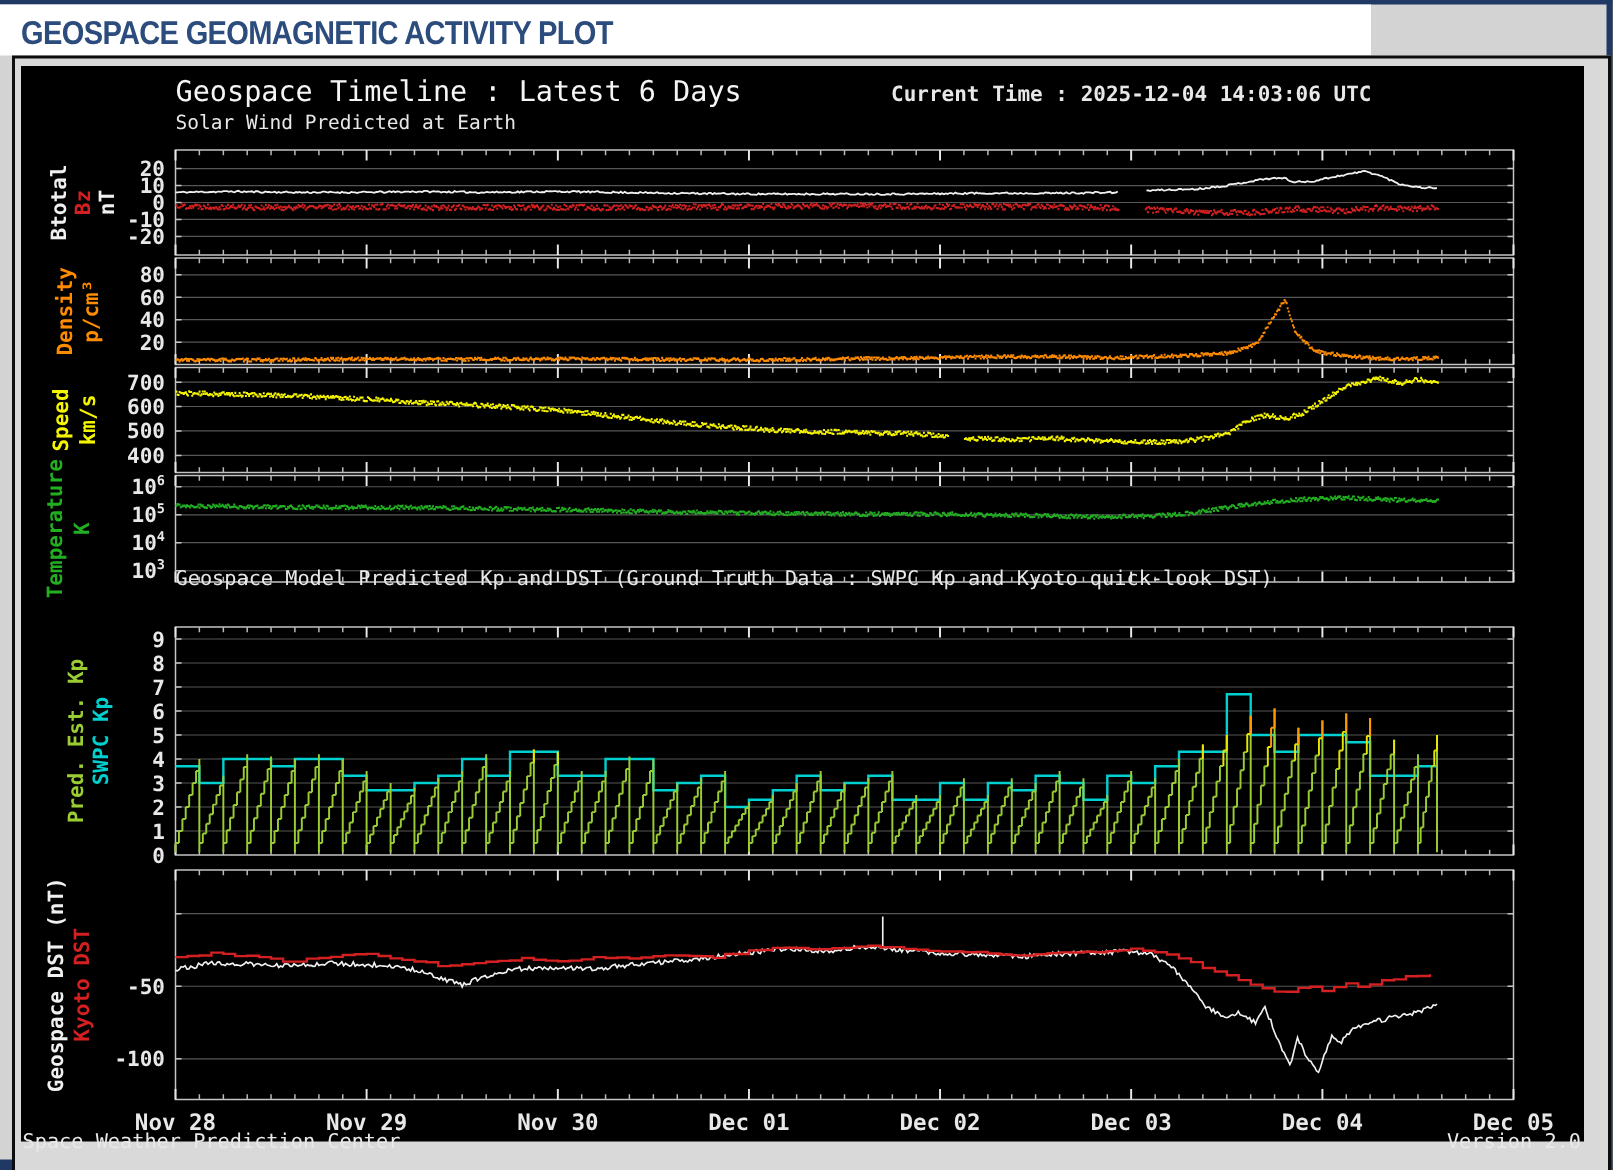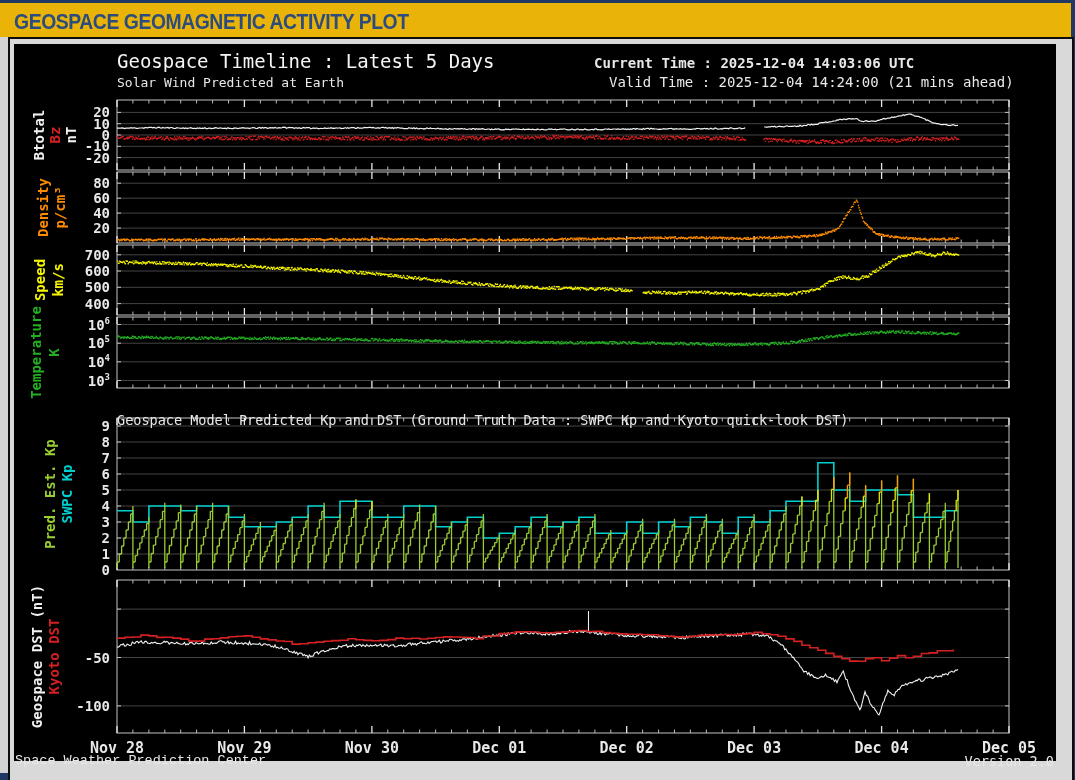--- a/index.html
+++ b/index.html
@@ -6,21 +6,21 @@
   body{
     width:1075px;height:780px;overflow:hidden;position:relative;
     background:#d3d3d3;
     font-family:"DejaVu Sans Mono", monospace;
   }
   .strip{position:absolute;background:#1f3864;}
   #top-strip{left:0;top:0;width:1075px;height:3px;}
   #bottom-strip{left:0;top:773px;width:1075px;height:7px;}
   #right-strip{left:1071px;top:0;width:4px;height:780px;}
   .header{
-    position:absolute;left:0;top:3px;width:1071px;height:34px;background:#eab308;
+    position:absolute;left:0;top:3px;width:914px;height:34px;background:#ffffff;
   }
   .header h1{
     margin:0;padding:6px 0 0 16px;
     font-family:"Liberation Sans", sans-serif;
     font-weight:bold;font-size:22px;color:#2b4c7c;
     letter-spacing:-0.5px;transform:scaleX(0.88);transform-origin:left center;
     white-space:nowrap;
   }
   .plot-frame{
     position:absolute;left:8px;top:37px;width:1054px;height:731px;
@@ -28,22 +28,22 @@
     box-sizing:content-box;
   }
   .plot-black{
     position:relative;width:1042px;height:717px;background:#000;
   }
   .ptxt{position:absolute;color:#e8e8e8;white-space:nowrap;line-height:1.1;}
   #plot-title{left:103px;top:7px;font-size:19px;color:#f5f5f5;}
   #current-time{left:580px;top:12px;font-size:14px;font-weight:bold;}
   #plot-subtitle{left:103px;top:32px;font-size:13px;text-align:center;}
   #valid-time{left:595px;top:31px;font-size:14px;}
-  #mid-title{left:103px;top:369px;font-size:13.5px;}
-  #footer-left{left:1px;top:710px;font-size:13.5px;font-family:Liberation Mono, monospace;}
+  #mid-title{left:103px;top:335px;font-size:13.5px;}
+  #footer-left{left:1px;top:710px;font-size:13.5px;}
   #footer-right{right:2px;top:710px;font-size:13.5px;margin-left:36px;}
   #chart{position:absolute;left:0;top:0;}
   #chart text{font-family:"DejaVu Sans Mono", monospace;}
   #chart .tickLabel{font-size:14px;font-weight:bold;fill:#e8e8e8;}
   #chart .axisLabel{font-size:14px;font-weight:bold;}
   #chart .xLabel{font-size:15px;font-weight:bold;fill:#e8e8e8;}
 </style>
 </head>
 <body>
 
@@ -167,21 +167,20 @@
         <path d="M103.0 594.1H111.0V593.3H118.9V593.0H126.9V591.1H134.9V591.9H142.8V593.4H150.8V593.2H158.8V594.1H166.7V595.1H174.7V597.1H182.6V597.1H190.6V595.1H198.6V594.7H206.5V593.9H214.5V592.7H222.5V592.2H230.4V591.9H238.4V593.3H246.4V594.9H254.3V595.9H262.3V597.0H270.3V597.5H278.2V600.1H286.2V599.7H294.1V598.8H302.1V598.1H310.1V597.2H318.0V596.6H326.0V596.3H334.0V594.7H341.9V595.8H349.9V596.4H357.9V596.8H365.8V596.4H373.8V595.6H381.8V594.1H389.7V594.7H397.7V594.3H405.6V595.0H413.6V594.3H421.6V593.5H429.5V592.9H437.5V593.0H445.5V593.3H453.4V593.5H461.4V594.6H469.4V592.0H477.3V592.0H485.3V589.6H493.3V589.3H501.2V587.9H509.2V587.8H517.1V588.0H525.1V588.8H533.1V588.8H541.0V588.2H549.0V587.9H557.0V587.1H564.9V586.5H572.9V587.5H580.9V587.4H588.8V588.6H596.8V589.2H604.8V589.9H612.7V590.3H620.7V590.3H628.6V590.8H636.6V590.7H644.6V591.7H652.5V592.3H660.5V592.9H668.5V593.0H676.4V592.2H684.4V591.4H692.4V590.9H700.3V591.0H708.3V590.5H716.3V590.8H724.2V590.1H732.2V589.6H740.1V588.4H748.1V589.8H756.1V590.8H764.0V592.3H772.0V594.9H780.0V597.4H787.9V601.3H795.9V603.7H803.9V606.2H811.8V609.4H819.8V612.4H827.8V614.8H835.7V617.1H843.7V617.2H851.6V614.6H859.6V613.8H867.6V616.7H875.5V614.1H883.5V611.6H891.5V613.8H899.4V612.3H907.4V609.5H915.4V608.9H923.3V606.8H931.3V606.7H939.3V605.5" stroke="#d42020" fill="none" stroke-width="1.6"></path>
         <text x="103.0" y="709" text-anchor="middle" class="xLabel">Nov 28</text>
         <text x="230.4" y="709" text-anchor="middle" class="xLabel">Nov 29</text>
         <text x="357.9" y="709" text-anchor="middle" class="xLabel">Nov 30</text>
         <text x="485.3" y="709" text-anchor="middle" class="xLabel">Dec 01</text>
         <text x="612.7" y="709" text-anchor="middle" class="xLabel">Dec 02</text>
         <text x="740.1" y="709" text-anchor="middle" class="xLabel">Dec 03</text>
         <text x="867.6" y="709" text-anchor="middle" class="xLabel">Dec 04</text>
         <text x="995.0" y="709" text-anchor="middle" class="xLabel">Dec 05</text>
       </svg>
-    <div class="ptxt" id="plot-title">Geospace Timeline : Latest 5 Days</div>
+    <div class="ptxt" id="plot-title">Geospace Timeline : Latest 6 Days</div>
     <div class="ptxt" id="current-time">Current Time : 2025-12-04 14:03:06 UTC</div>
     <div class="ptxt" id="plot-subtitle">Solar Wind Predicted at Earth</div>
-    <div class="ptxt" id="valid-time">Valid Time : 2025-12-04 14:24:00 (21 mins ahead)</div>
     <div class="ptxt" id="mid-title">Geospace Model Predicted Kp and DST (Ground Truth Data : SWPC Kp and Kyoto quick-look DST)</div>
     <div class="ptxt" id="footer-left">Space Weather Prediction Center</div>
     <div class="ptxt" id="footer-right">Version 2.0</div>
   </div>
 </div>
 
 </body></html>

